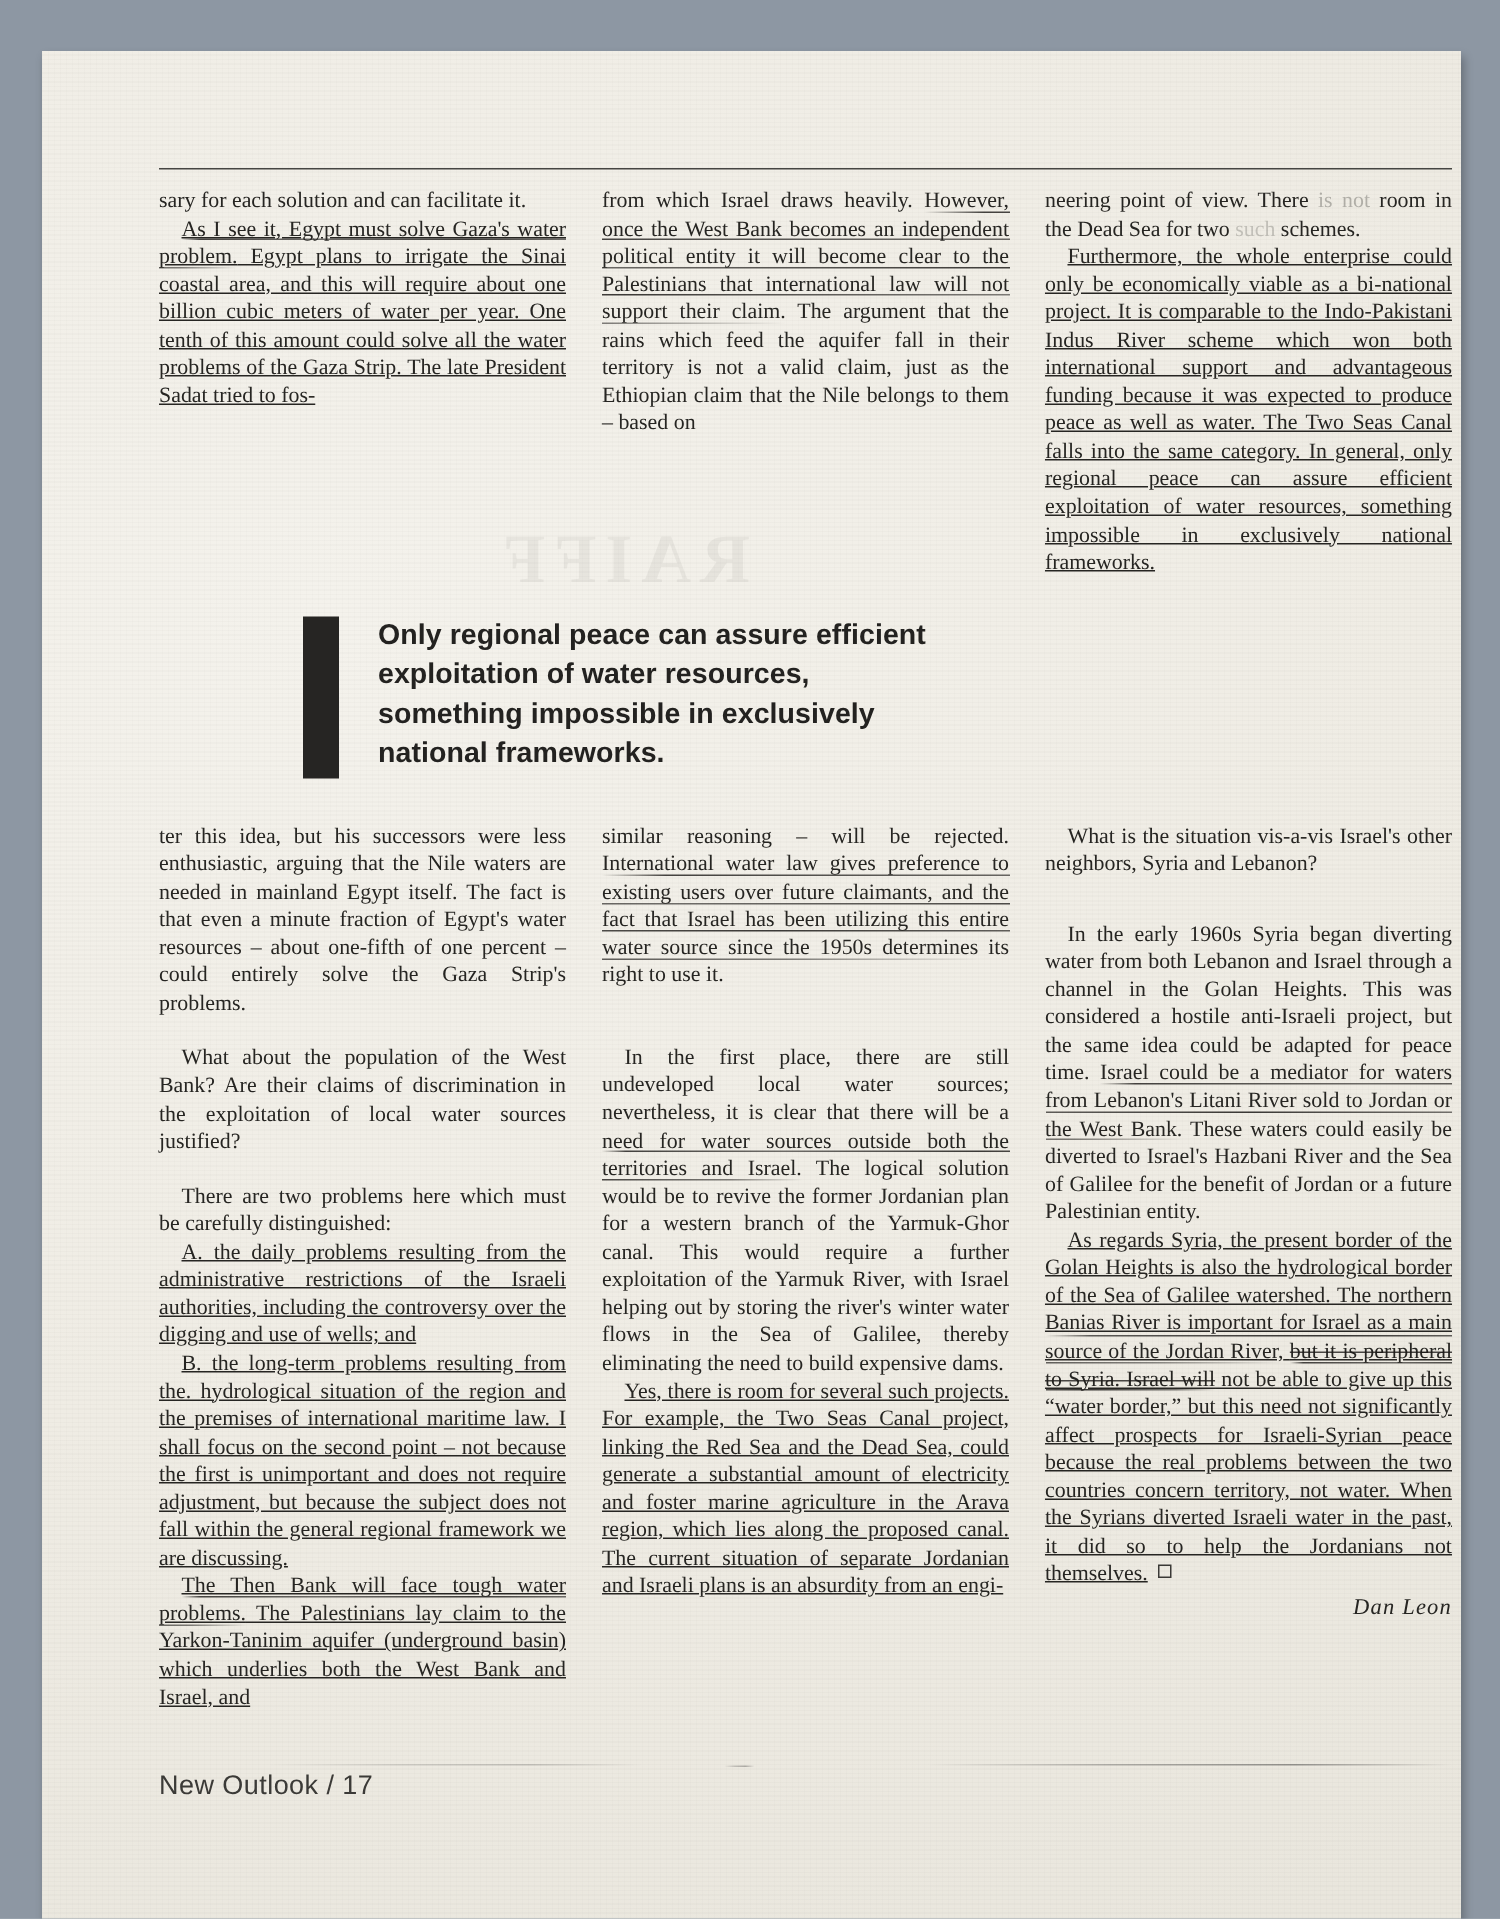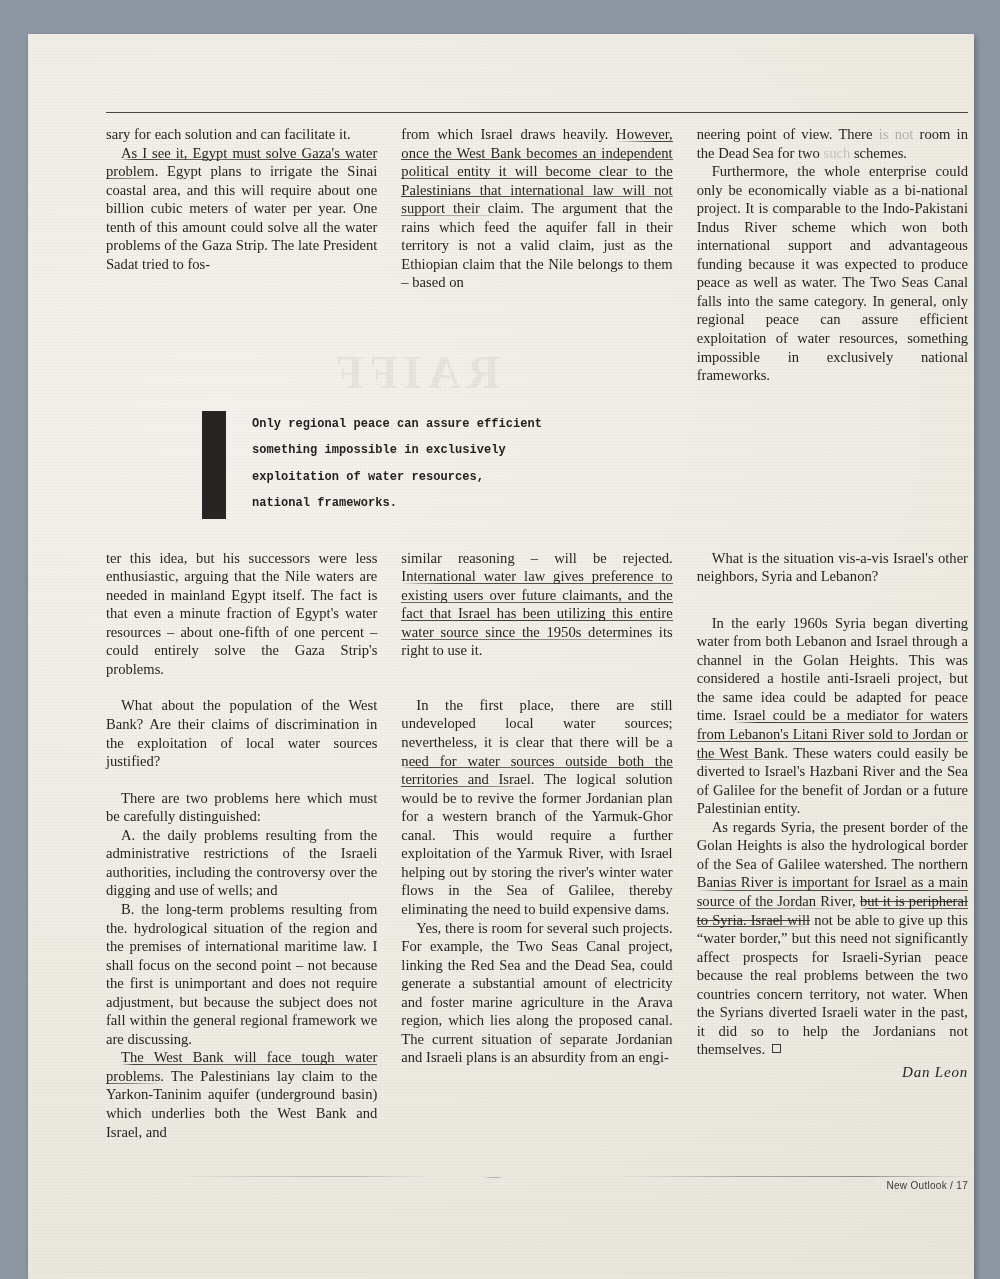--- a/index.html
+++ b/index.html
@@ -76,21 +76,21 @@
     font-family: "Liberation Serif", serif;
     font-size: 14.6px;
     line-height: 18.55px;
     color: #262522;
     text-align: justify;
     text-justify: inter-word;
     hyphens: manual;
     margin: 0;
   }
   .body-text.indent { text-indent: 15px; }
-  .body-text + .body-text { margin-top: 0; }
+  .body-text + .body-text { margin-top: 0; text-decoration: underline; }
   .q {
     font-weight: normal;
     text-indent: 15px;
   }
   .gap-sm { height: 18px; }
   .gap-md { height: 28px; }
 
   
   .u {
     position: relative;
@@ -134,36 +134,36 @@
     padding-left: 96px;
   }
   #pullquote-bar {
     width: 24px;
     min-height: 108px;
     background: #262523;
     margin-right: 26px;
     flex: none;
   }
   #pullquote-text {
-    font-family: Liberation Mono, monospace;
+    font-family: Liberation Sans, sans-serif;
     font-weight: bold;
-    font-size: 12px;
+    font-size: 19px;
     line-height: 26.5px;
     color: #232220;
     letter-spacing: 0.05px;
   }
 
   
   #footer {
     position: absolute;
     left: 0; top: 1068px;
     width: 862px;
-    text-align: right;
+    text-align: left;
     font-family: "Liberation Sans", sans-serif;
-    font-size: 10px;
+    font-size: 18px;
     letter-spacing: 0.3px;
     color: #3b3a37;
   }
 
   
   .byline {
     font-family: "Liberation Serif", serif;
     font-style: italic;
     font-size: 15px;
     text-align: right;
@@ -218,37 +218,37 @@
         <div class="col">
           <p class="body-text"><span>neering point of view. There </span><span class="faded">is not</span><span> room in the Dead Sea for two </span><span class="faded-2">such</span><span> schemes.</span></p>
           <p class="body-text indent">Furthermore, the whole enterprise could only be economically viable as a bi-national project. It is comparable to the Indo-Pakistani Indus River scheme which won both international support and advantageous funding because it was expected to produce peace as well as water. The Two Seas Canal falls into the same category. In general, only regional peace can assure efficient exploitation of water resources, something impossible in exclusively national frameworks.</p>
         </div>
       </div>
 
       <div id="pullquote-band">
         <div id="pullquote-bar"></div>
         <div id="pullquote-text">
           <div>Only regional peace can assure efficient</div>
+          <div>exploitation of water resources,</div>
           <div>something impossible in exclusively</div>
-          <div>exploitation of water resources,</div>
           <div>national frameworks.</div>
         </div>
       </div>
 
       <div class="cols">
 
         <div class="col">
           <p class="body-text">ter this idea, but his successors were less enthusiastic, arguing that the Nile waters are needed in mainland Egypt itself. The fact is that even a minute fraction of Egypt's water resources – about one-fifth of one percent – could entirely solve the Gaza Strip's problems.</p>
           <div class="gap-sm"></div>
           <p class="q">What about the population of the West Bank? Are their claims of discrimination in the exploitation of local water sources justified?</p>
           <div class="gap-sm"></div>
           <p class="body-text indent">There are two problems here which must be carefully distinguished:</p>
           <p class="body-text indent">A. the daily problems resulting from the administrative restrictions of the Israeli authorities, including the controversy over the digging and use of wells; and</p>
           <p class="body-text indent">B. the long-term problems resulting from the. hydrological situation of the region and the premises of international maritime law. I shall focus on the second point – not because the first is unimportant and does not require adjustment, but because the subject does not fall within the general regional framework we are discussing.</p>
-          <p class="body-text indent"><span class="u">The West Bank will face tough water problems.</span><span> The Palestinians lay claim to the Yarkon-Taninim aquifer (underground basin) which underlies both the West Bank and Israel, and</span></p>
+          <p class="body-text indent"><span class="u">The Then Bank will face tough water problems.</span><span> The Palestinians lay claim to the Yarkon-Taninim aquifer (underground basin) which underlies both the West Bank and Israel, and</span></p>
         </div>
 
         <div class="col">
           <p class="body-text"><span>similar reasoning – will be rejected. </span><span class="u">International water law gives preference to existing users over future claimants, and the fact that Israel has been utilizing this entire water source since the 1950s determines</span><span> its right to use it.</span></p>
           <div class="gap-sm"></div>
           <div class="gap-sm"></div>
           <p class="body-text indent"><span>In the first place, there are still undeveloped local water sources; nevertheless, it is clear that there will be a </span><span class="u">need for water sources outside both the territories and Israel.</span><span> The logical solution would be to revive the former Jordanian plan for a western branch of the Yarmuk-Ghor canal. This would require a further exploitation of the Yarmuk River, with Israel helping out by storing the river's winter water flows in the Sea of Galilee, thereby eliminating the need to build expensive dams.</span></p>
           <p class="body-text indent">Yes, there is room for several such projects. For example, the Two Seas Canal project, linking the Red Sea and the Dead Sea, could generate a substantial amount of electricity and foster marine agriculture in the Arava region, which lies along the proposed canal. The current situation of separate Jordanian and Israeli plans is an absurdity from an engi-</p>
         </div>
 

